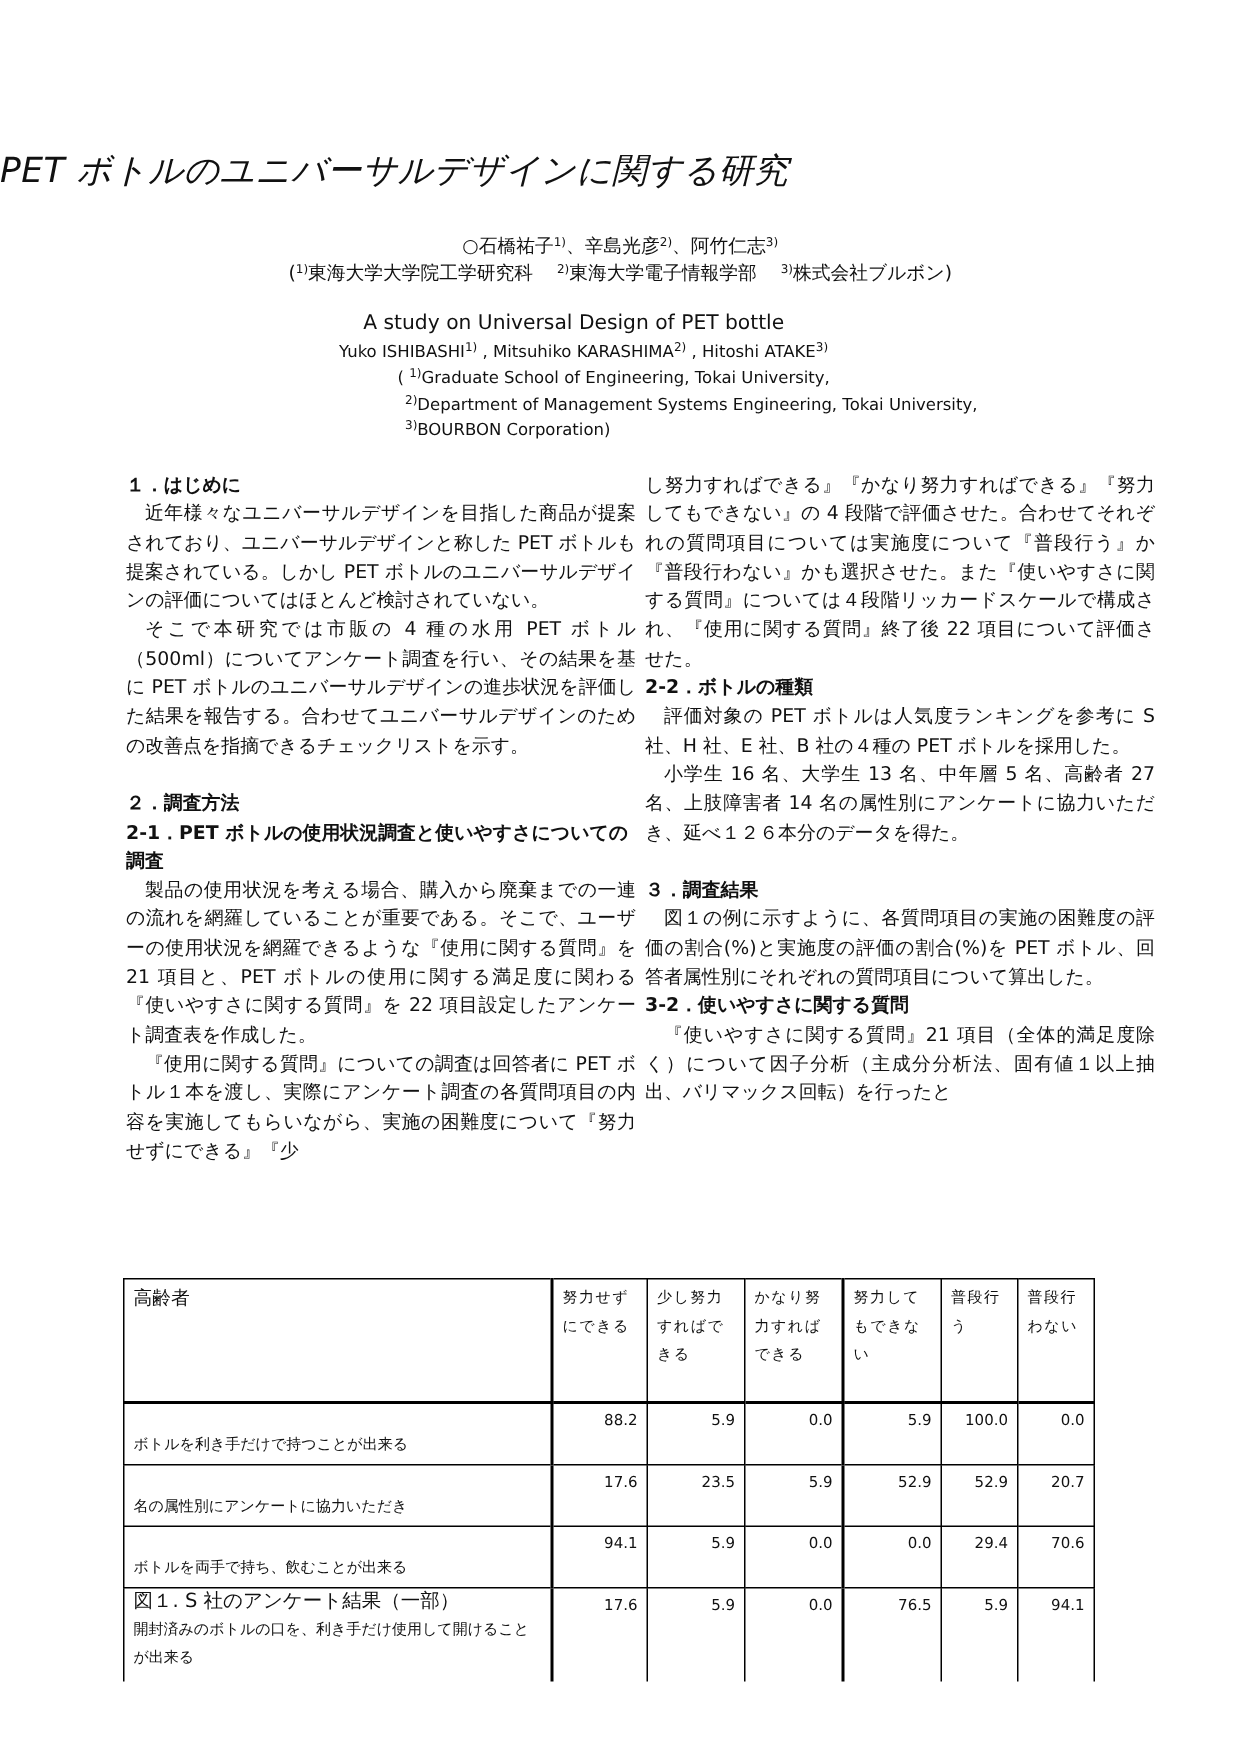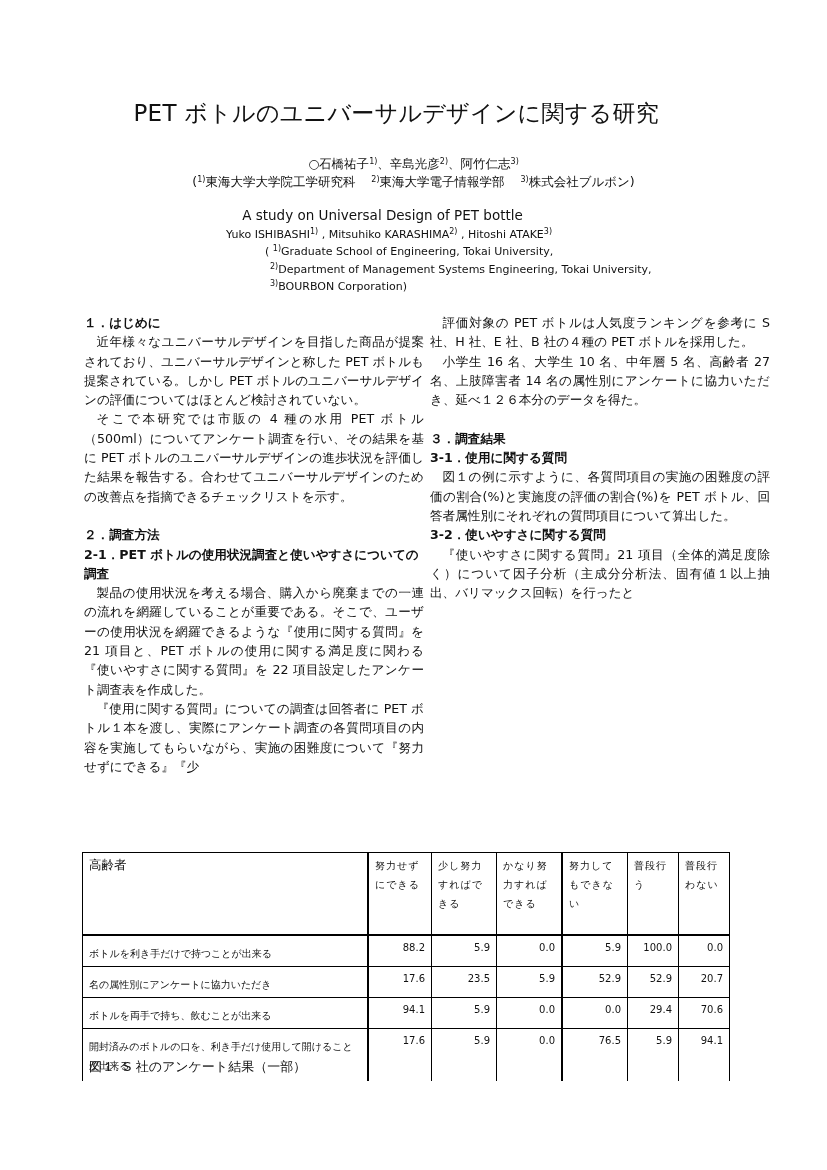--- a/index.html
+++ b/index.html
@@ -1,38 +1,38 @@
 <!DOCTYPE html>
 <html><head>
 <meta charset="utf-8">
 <style>
   html, body { margin: 0; padding: 0; background: #ffffff; }
   body { width: 827px; height: 1170px; position: relative; overflow: hidden; color: #111; font-family: "DejaVu Sans", sans-serif; }
-  .title { position: absolute; left: 0; width: 659px; top: 98px; text-align: right; font-size: 23px; letter-spacing: 0.3px; }
+  .title { position: absolute; left: 0; width: 659px; top: 98px; text-align: left; font-size: 23px; letter-spacing: 0.3px; font-style: italic; }
   .authors-jp { position: absolute; left: 0; width: 827px; top: 155px; text-align: center; font-size: 12.5px; line-height: 18px; }
   sup { font-size: 8px; vertical-align: 4px; line-height: 0; }
   .en-title { position: absolute; left: 0; width: 765px; top: 207px; text-align: center; font-size: 13.5px; }
   .en-authors { position: absolute; left: 226px; top: 226px; font-size: 11px; line-height: 17px; }
   .en-affs { position: absolute; left: 265px; top: 243px; font-size: 11px; line-height: 17.5px; }
   .en-affs div.ind { padding-left: 5px; }
   .col { position: absolute; top: 313px; width: 340px; font-size: 12.6px; line-height: 19.3px; }
   .col.left { left: 84px; }
   .col.right { left: 430px; }
   .col p { margin: 0; text-align: justify; text-indent: 1em; }
   .col p.noind { text-indent: 0; }
   .h { font-weight: bold; margin: 0; }
   .gap { height: 19.3px; }
   table.fig { position: absolute; left: 82px; top: 852px; border-collapse: collapse; font-size: 10px; }
   table.fig td { border: 1px solid #000; vertical-align: top; padding: 0 6px; line-height: 19px; }
   table.fig td.num { text-align: right; padding-top: 2px; margin-left: 16px; }
   table.fig tr.head td { height: 78px; padding-top: 3px; border-radius: 21px; }
   table.fig tr.head td.corner { font-size: 12.5px; padding-top: 2px; }
   table.fig tr.head td.colh { letter-spacing: 1px; }
   table.fig tr.body td { height: 22px; }
-  table.fig tr.body td.q { padding-top: 8px; }
+  table.fig tr.body td.q { padding-top: 18px; }
   table.fig tr.body.last td { height: 44px; border-bottom: none; }
   table.fig tr.head td { border-bottom: 2px solid #000; }
   table.fig td.thick-r { border-right: 2px solid #000; }
   .caption { position: absolute; left: 89px; top: 1058px; font-size: 13px; }
 </style>
 </head>
 <body>
 
 <div class="title">PET ボトルのユニバーサルデザインに関する研究</div>
 
@@ -62,25 +62,26 @@
   <p>近年様々なユニバーサルデザインを目指した商品が提案されており、ユニバーサルデザインと称した PET ボトルも提案されている。しかし PET ボトルのユニバーサルデザインの評価についてはほとんど検討されていない。</p>
   <p>そこで本研究では市販の 4 種の水用 PET ボトル（500ml）についてアンケート調査を行い、その結果を基に PET ボトルのユニバーサルデザインの進歩状況を評価した結果を報告する。合わせてユニバーサルデザインのための改善点を指摘できるチェックリストを示す。</p>
   <div class="gap"></div>
   <div class="h">２．調査方法</div>
   <div class="h">2-1．PET ボトルの使用状況調査と使いやすさについての調査</div>
   <p>製品の使用状況を考える場合、購入から廃棄までの一連の流れを網羅していることが重要である。そこで、ユーザーの使用状況を網羅できるような『使用に関する質問』を 21 項目と、PET ボトルの使用に関する満足度に関わる『使いやすさに関する質問』を 22 項目設定したアンケート調査表を作成した。</p>
   <p id="p-split">『使用に関する質問』についての調査は回答者に PET ボトル１本を渡し、実際にアンケート調査の各質問項目の内容を実施してもらいながら、実施の困難度について『努力せずにできる』『少</p>
 </div>
 
 <div class="col right">
+  <p class="noind" id="p-split-cont">し努力すればできる』『かなり努力すればできる』『努力してもできない』の 4 段階で評価させた。合わせてそれぞれの質問項目については実施度について『普段行う』か『普段行わない』かも選択させた。また『使いやすさに関する質問』については４段階リッカードスケールで構成され、『使用に関する質問』終了後 22 項目について評価させた。</p>
+  <div class="h">2-2．ボトルの種類</div>
   <p>評価対象の PET ボトルは人気度ランキングを参考に S 社、H 社、E 社、B 社の４種の PET ボトルを採用した。</p>
-  <p>小学生 16 名、大学生 10 名、中年層 5 名、高齢者 27 名、上肢障害者 14 名の属性別にアンケートに協力いただき、延べ１２６本分のデータを得た。</p>
+  <p>小学生 16 名、大学生 13 名、中年層 5 名、高齢者 27 名、上肢障害者 14 名の属性別にアンケートに協力いただき、延べ１２６本分のデータを得た。</p>
   <div class="gap"></div>
   <div class="h">３．調査結果</div>
-  <div class="h">3-1．使用に関する質問</div>
   <p>図１の例に示すように、各質問項目の実施の困難度の評価の割合(%)と実施度の評価の割合(%)を PET ボトル、回答者属性別にそれぞれの質問項目について算出した。</p>
   <div class="h">3-2．使いやすさに関する質問</div>
   <p>『使いやすさに関する質問』21 項目（全体的満足度除く）について因子分析（主成分分析法、固有値１以上抽出、バリマックス回転）を行ったと</p>
 </div>
 
 <table class="fig">
   <tbody>
       <tr class="head">
     <td class="corner thick-r" style="width:272px">高齢者</td>
     <td class="colh" style="width:50px">努力せずにできる</td>

